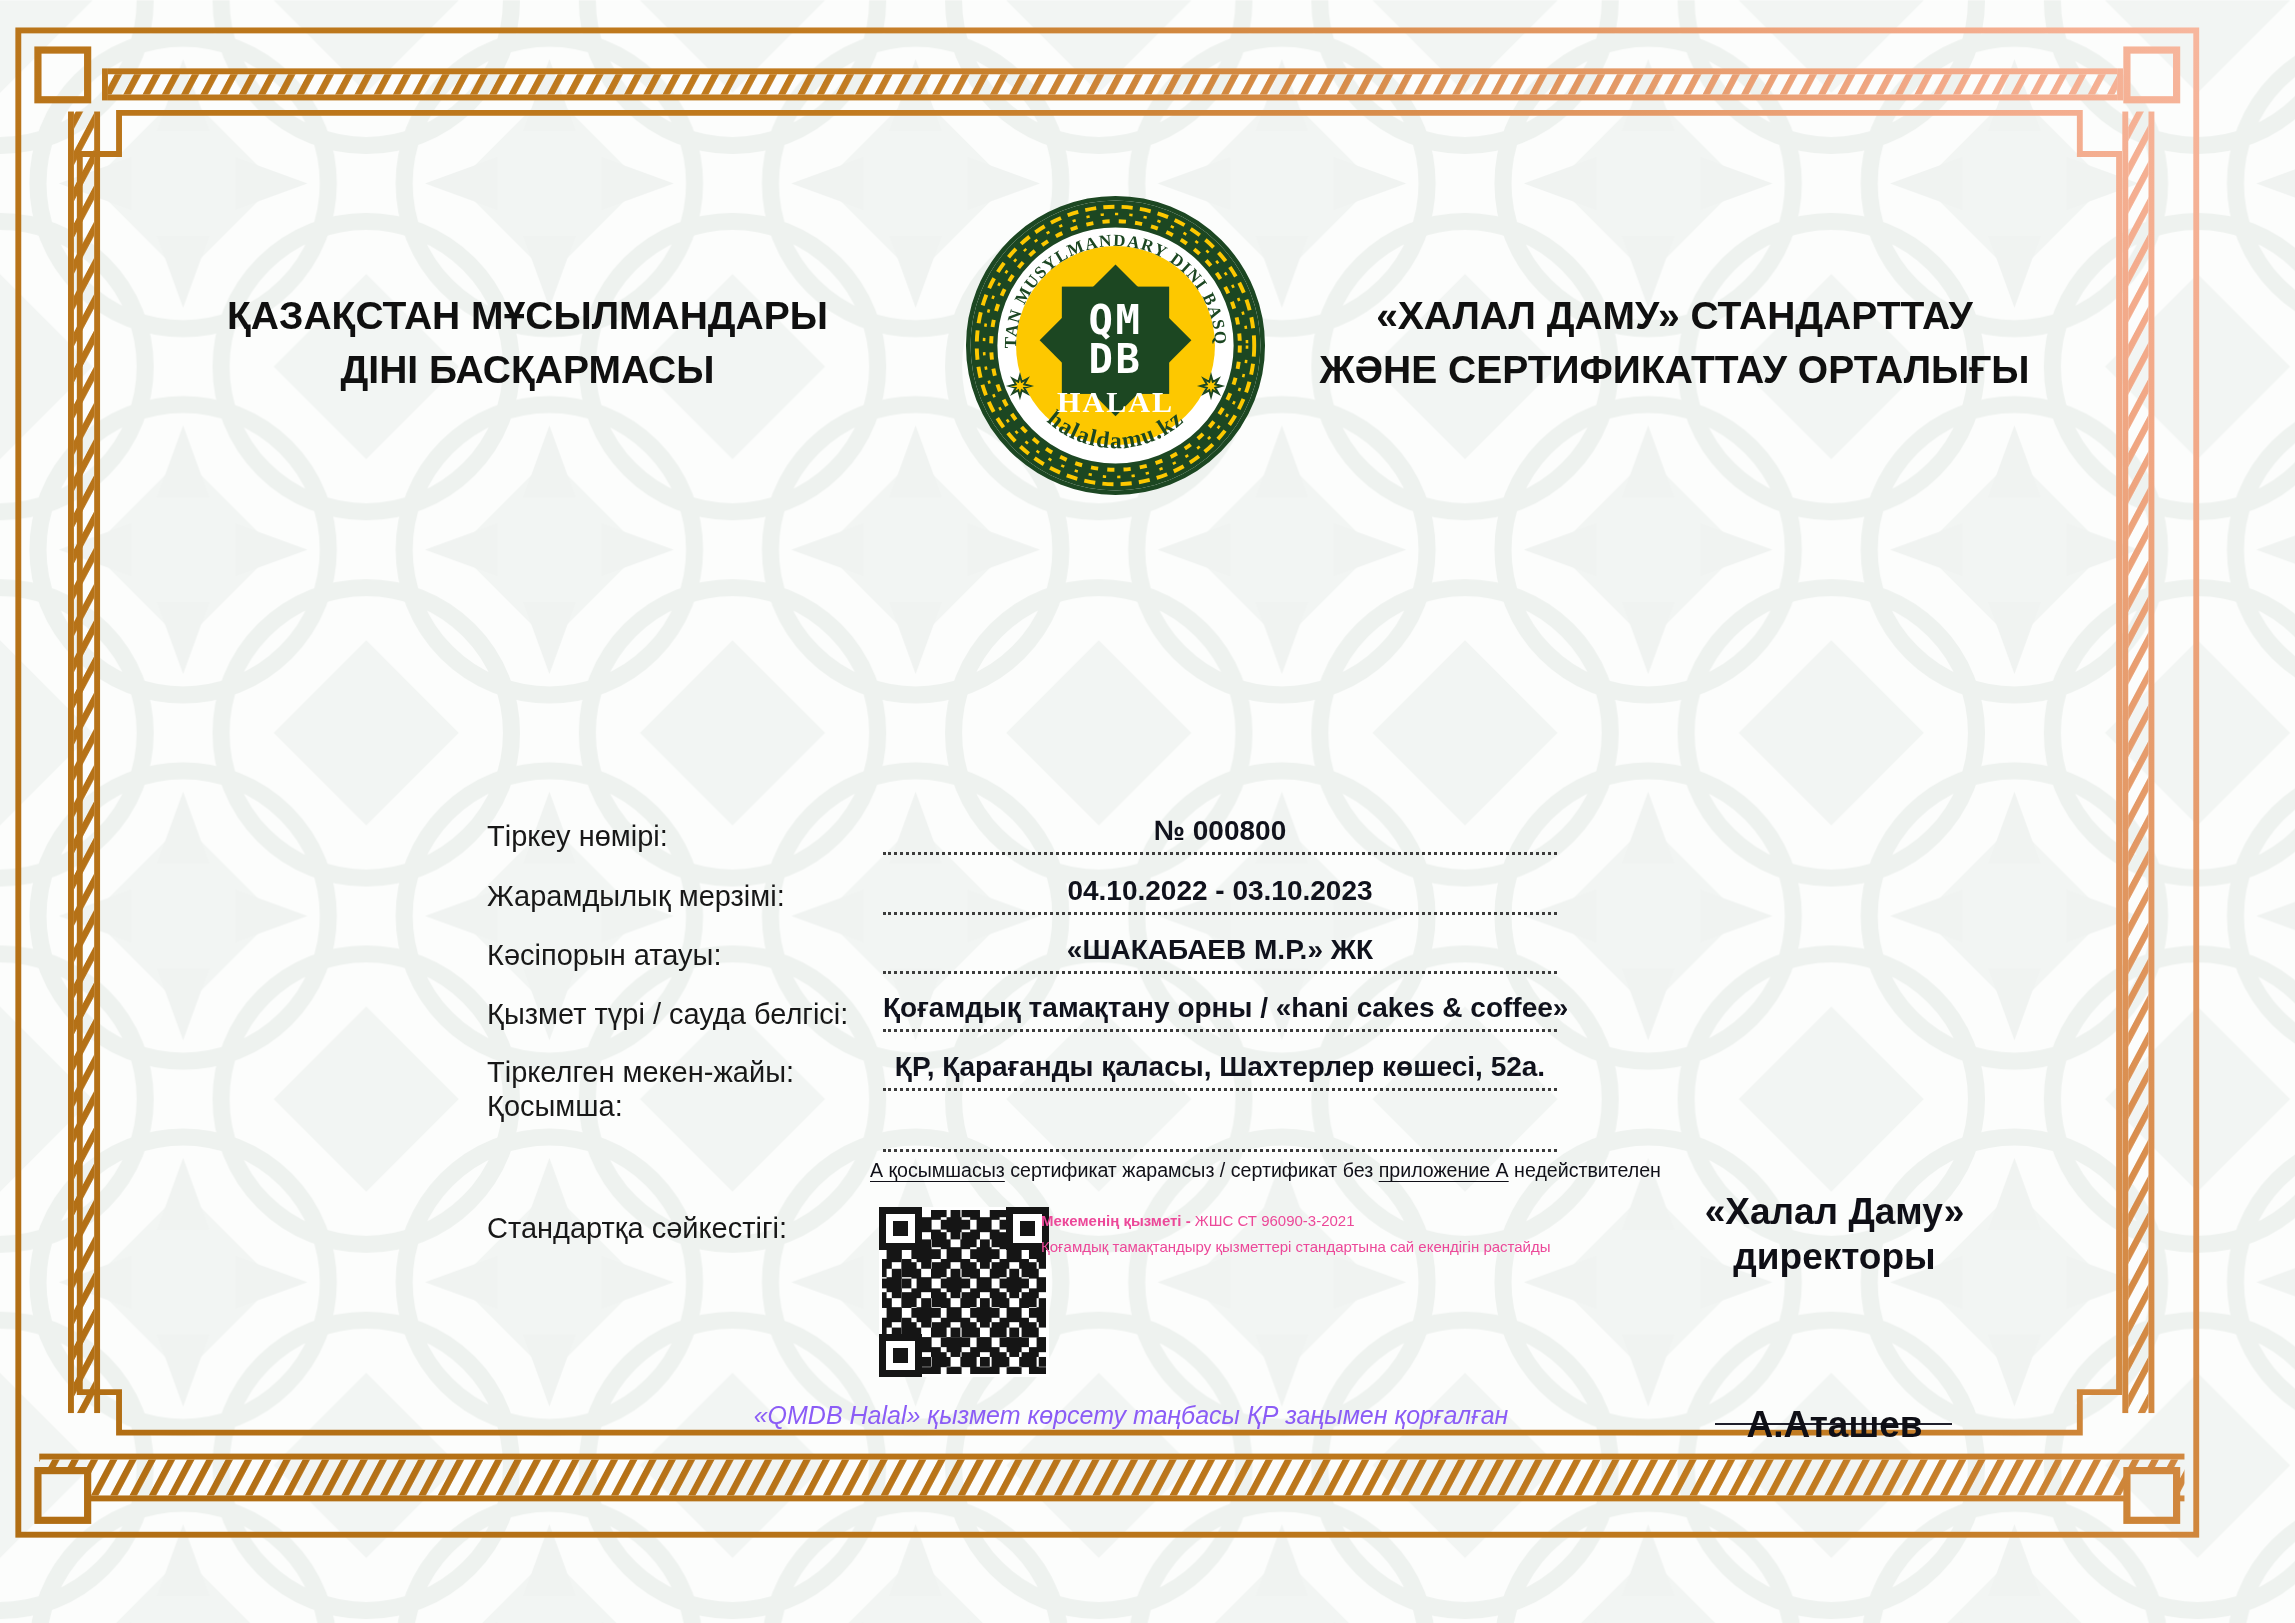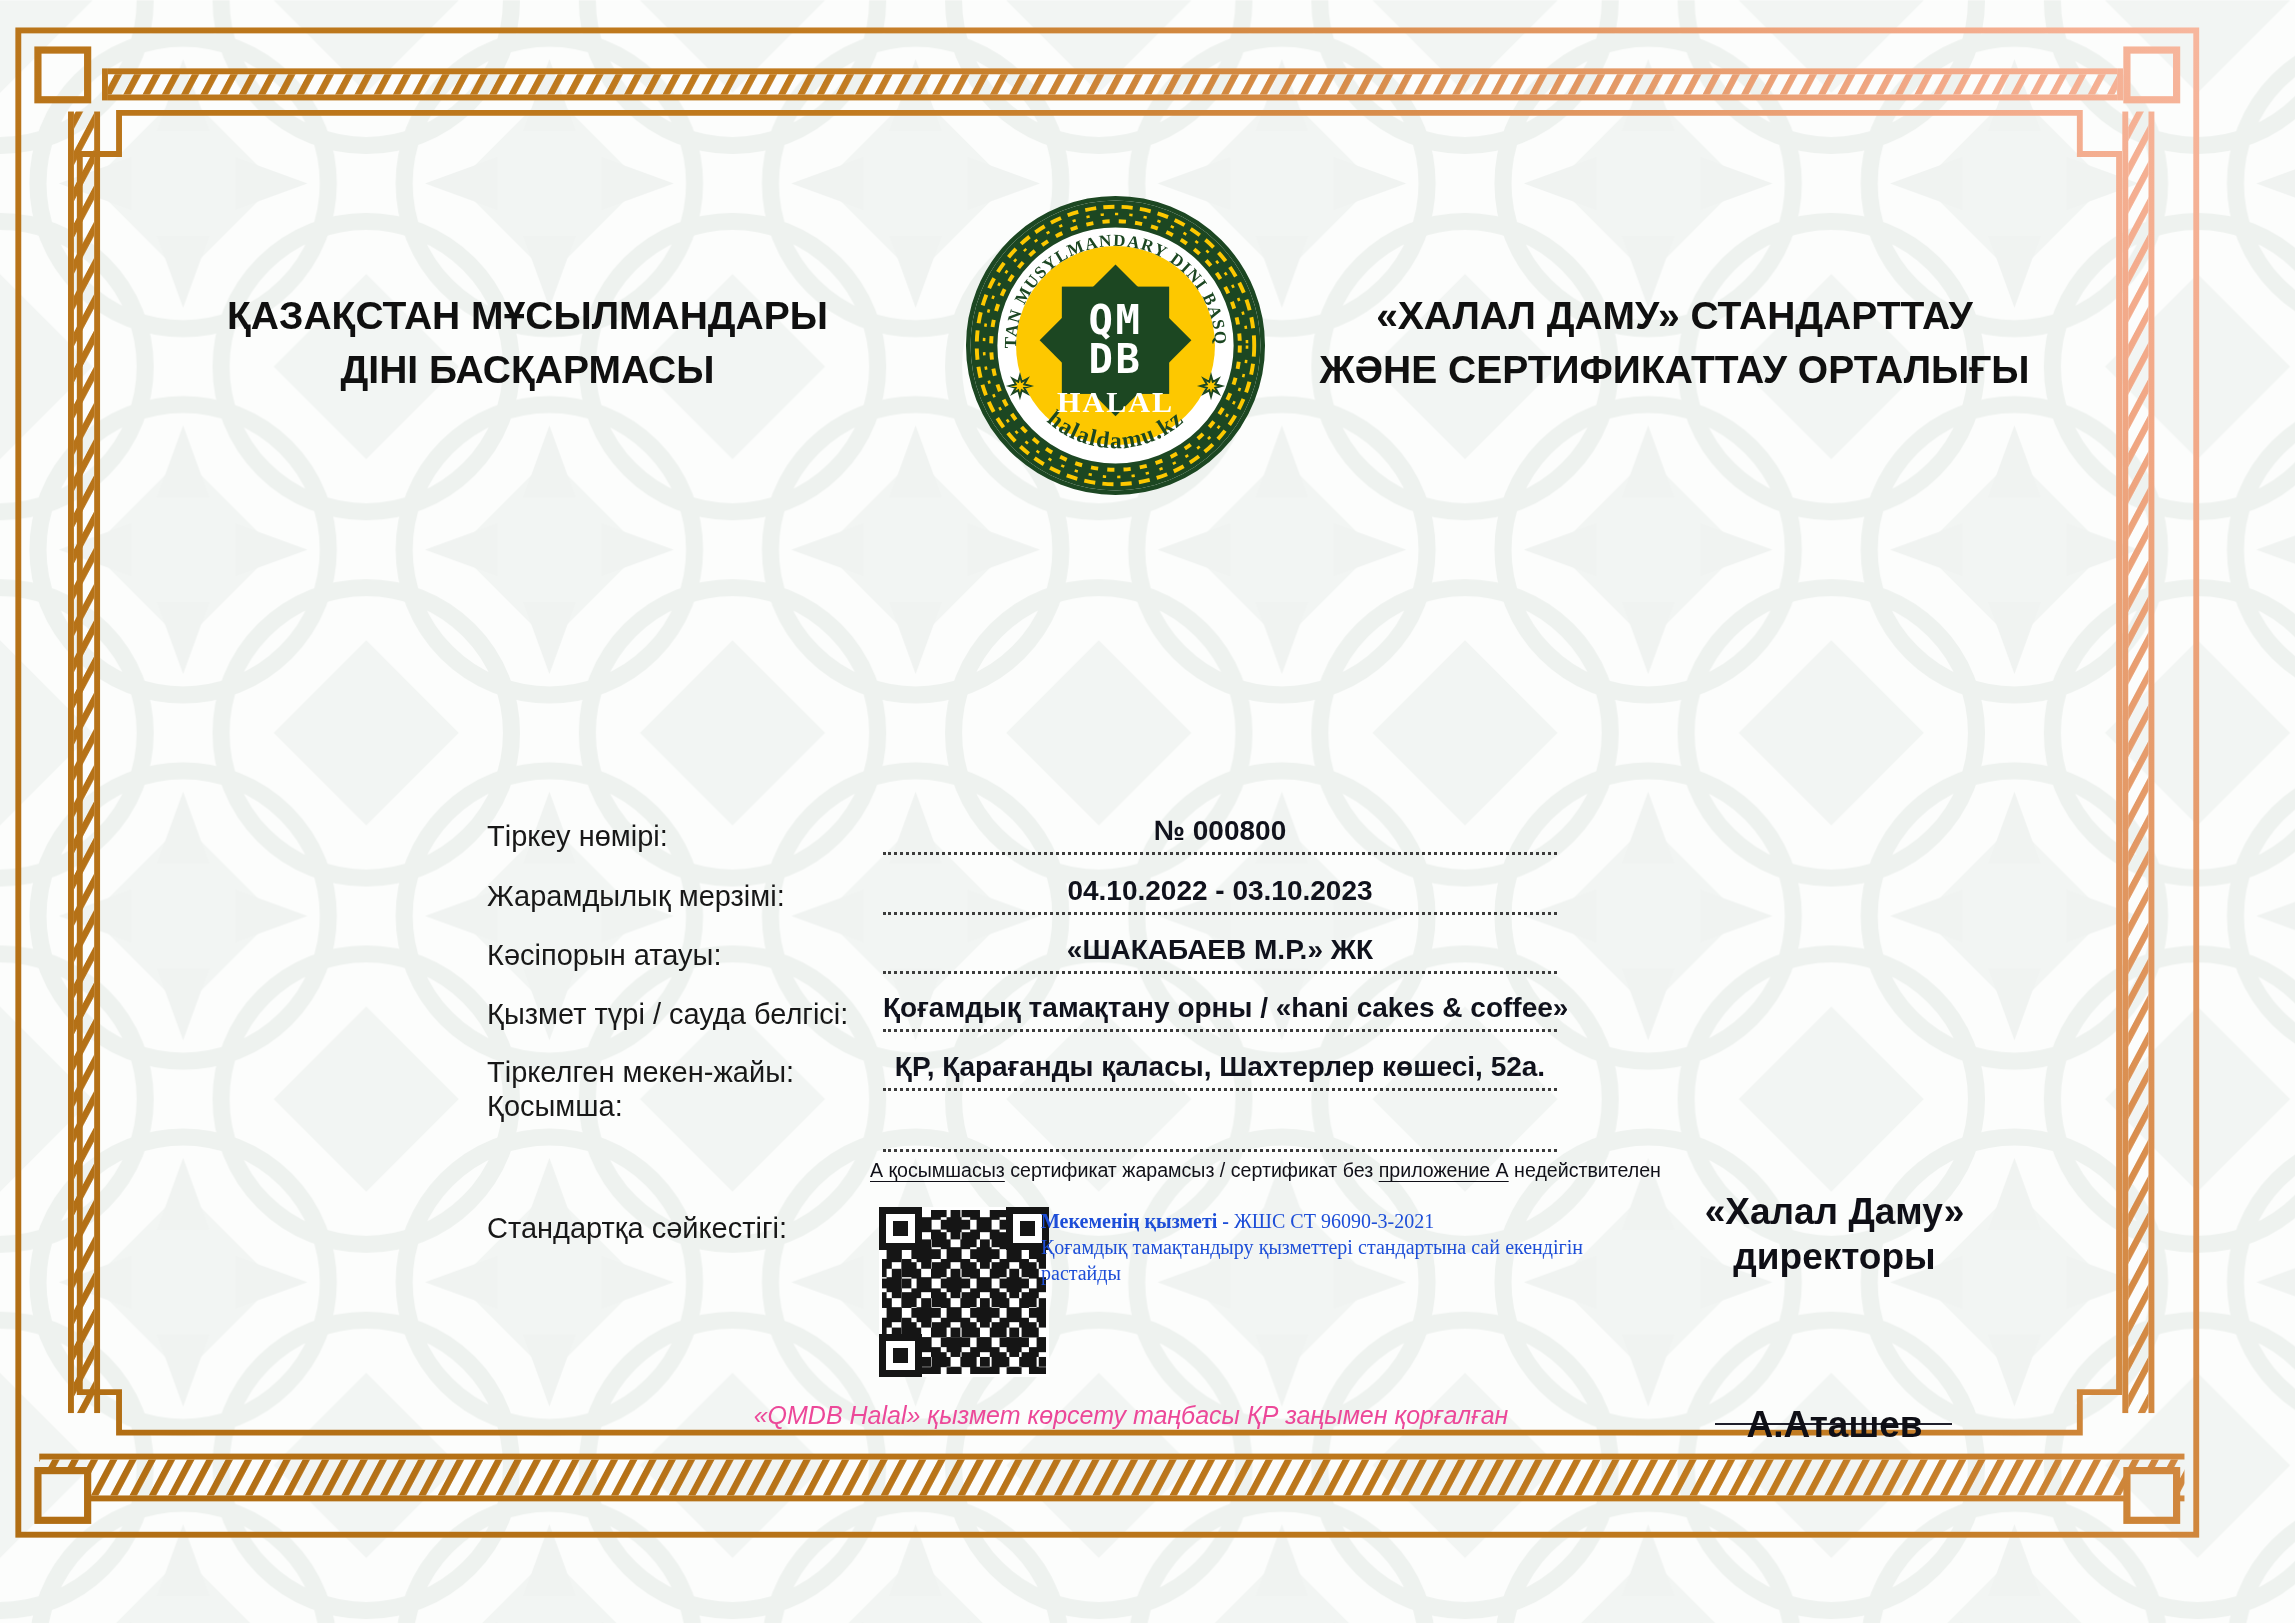--- a/index.html
+++ b/index.html
@@ -78,21 +78,21 @@
   }
   .qr-finder::before{
     content:"";position:absolute;left:7.2px;top:7.2px;width:14.4px;height:14.4px;background:#151515;
   }
   .qr-tl{left:0;top:0;}
   .qr-tr{right:0;top:0;}
   .qr-bl{left:0;bottom:0;}
 
   #qr-caption{
     left:1041px;top:1208px;width:542px;
-    font-size:20px;line-height:26px;color:#1d4ed8;font-family:Liberation Serif, serif;
+    font-size:15px;line-height:26px;color:#ec4899;
   }
   #qr-caption .cap-line1{white-space:nowrap;}
   #qr-caption b{font-weight:bold;}
   #qr-caption .cap-body{text-align:justify;text-align-last:left;}
 
   
   #sig-org{
     left:1694px;top:1189px;width:281px;text-align:center;
     font-size:37px;font-weight:bold;line-height:1.22;color:#0f0f16;
   }
@@ -101,21 +101,21 @@
     border-top:2.6px solid #20202c;
   }
   #sig-name{
     left:1694px;top:1404px;width:281px;text-align:center;
     font-size:37px;font-weight:bold;color:#0f0f16;
   }
 
   
   #footer-note{
     left:706px;top:1401px;width:850px;text-align:center;
-    font-size:25px;font-style:italic;color:#ec4899;white-space:nowrap;
+    font-size:25px;font-style:italic;color:#8b5cf6;white-space:nowrap;
   }
 </style>
 </head>
 <body>
 
 <div id="page">
 
   <svg class="layer" id="bg-pattern" xmlns="http://www.w3.org/2000/svg" viewBox="0 0 3509 2482" width="2295" height="1624">
     <defs>
       <pattern id="bgp" width="560" height="560" patternUnits="userSpaceOnUse">

